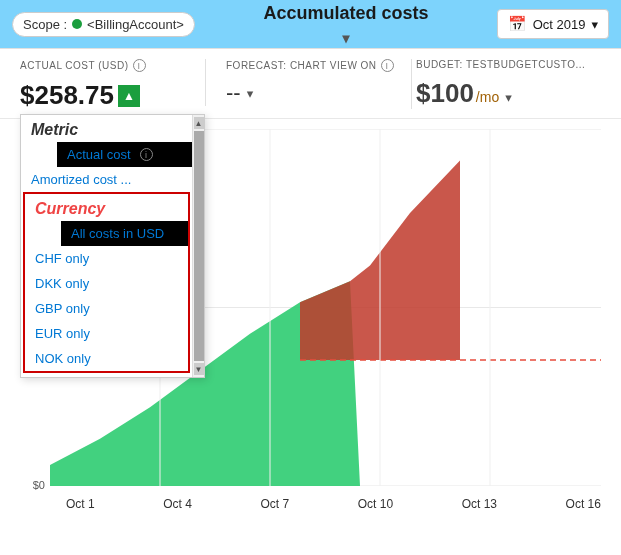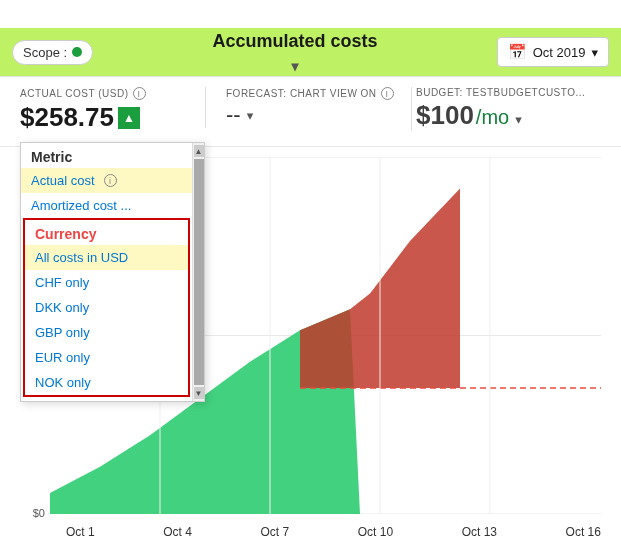--- a/index.html
+++ b/index.html
@@ -12,23 +12,22 @@
       position: relative;
     }
 
     
     .header {
       display: flex;
       align-items: center;
       justify-content: space-between;
       padding: 24px 12px;
       border-bottom: 1px solid #e0e0e0;
-      background: #bef264;
+      background: #7dd3fc;
       height: 48px;
-      margin-top: 28px;
     }
     .scope-btn {
       display: flex;
       align-items: center;
       border: 1px solid #ccc;
       border-radius: 16px;
       padding: 4px 10px;
       font-size: 13px;
       cursor: pointer;
       background: #fff;
@@ -77,21 +76,21 @@
       align-items: flex-start;
       padding: 10px 20px;
       border-bottom: 1px solid #e8e8e8;
       gap: 0;
       height: 70px;
     }
     .stat-block {
       flex: 1;
       display: flex;
       flex-direction: column;
-      gap: 2px;
+      gap: 8px;
     }
     .stat-block + .stat-block {
       border-left: 1px solid #e0e0e0;
       padding-left: 20px;
     }
     .stat-label {
       font-size: 10px;
       color: #666;
       text-transform: uppercase;
       letter-spacing: 0.5px;
@@ -146,22 +145,22 @@
       display: flex;
       align-items: baseline;
       gap: 2px;
     }
     .budget-number {
       font-size: 26px;
       font-weight: 700;
       color: #404040;
     }
     .budget-unit {
-      font-size: 20px;
-      color: #15803d;
+      font-size: 14px;
+      color: #a16207;
     }
     .budget-chevron {
       font-size: 13px;
       color: #555;
       margin-left: 4px;
     }
 
     
     .chart-area {
       position: relative;
@@ -183,34 +182,36 @@
       font-size: 13px;
     }
     .dropdown-scrollbar-container {
       display: flex;
     }
     .dropdown-content {
       flex: 1;
     }
     .dropdown-section-label {
       padding: 6px 10px 3px;
-      font-size: 14px;
+      font-size: 16px;
       font-weight: 600;
       color: #333;
+      font-style: italic;
     }
     .dropdown-item {
       padding: 5px 10px;
       color: #0078d4;
       cursor: pointer;
       display: flex;
       align-items: center;
       gap: 5px;
     }
     .dropdown-item.highlighted {
-      background: #fef9c3;
+      background: #000000;
+      margin-left: 36px;
     }
     
     .currency-section {
       border: 2px solid #cc0000;
       margin: 0 2px 4px;
     }
     .currency-section .dropdown-section-label {
       color: #ef4444;
     }
     .scrollbar-track {
@@ -280,20 +281,21 @@
       color: #333;
     }
   </style>
 </head>
 <body>
 
 <div class="header">
   <button class="scope-btn">
     <span>Scope :</span>
     <span class="scope-dot"></span>
+    <span>&lt;BillingAccount&gt;</span>
   </button>
 
   <div class="title-section">
     <span>Accumulated costs</span>
     <span class="title-chevron">▾</span>
   </div>
 
   <button class="date-btn">
     <span class="calendar-icon">📅</span>
     <span>Oct 2019</span>

